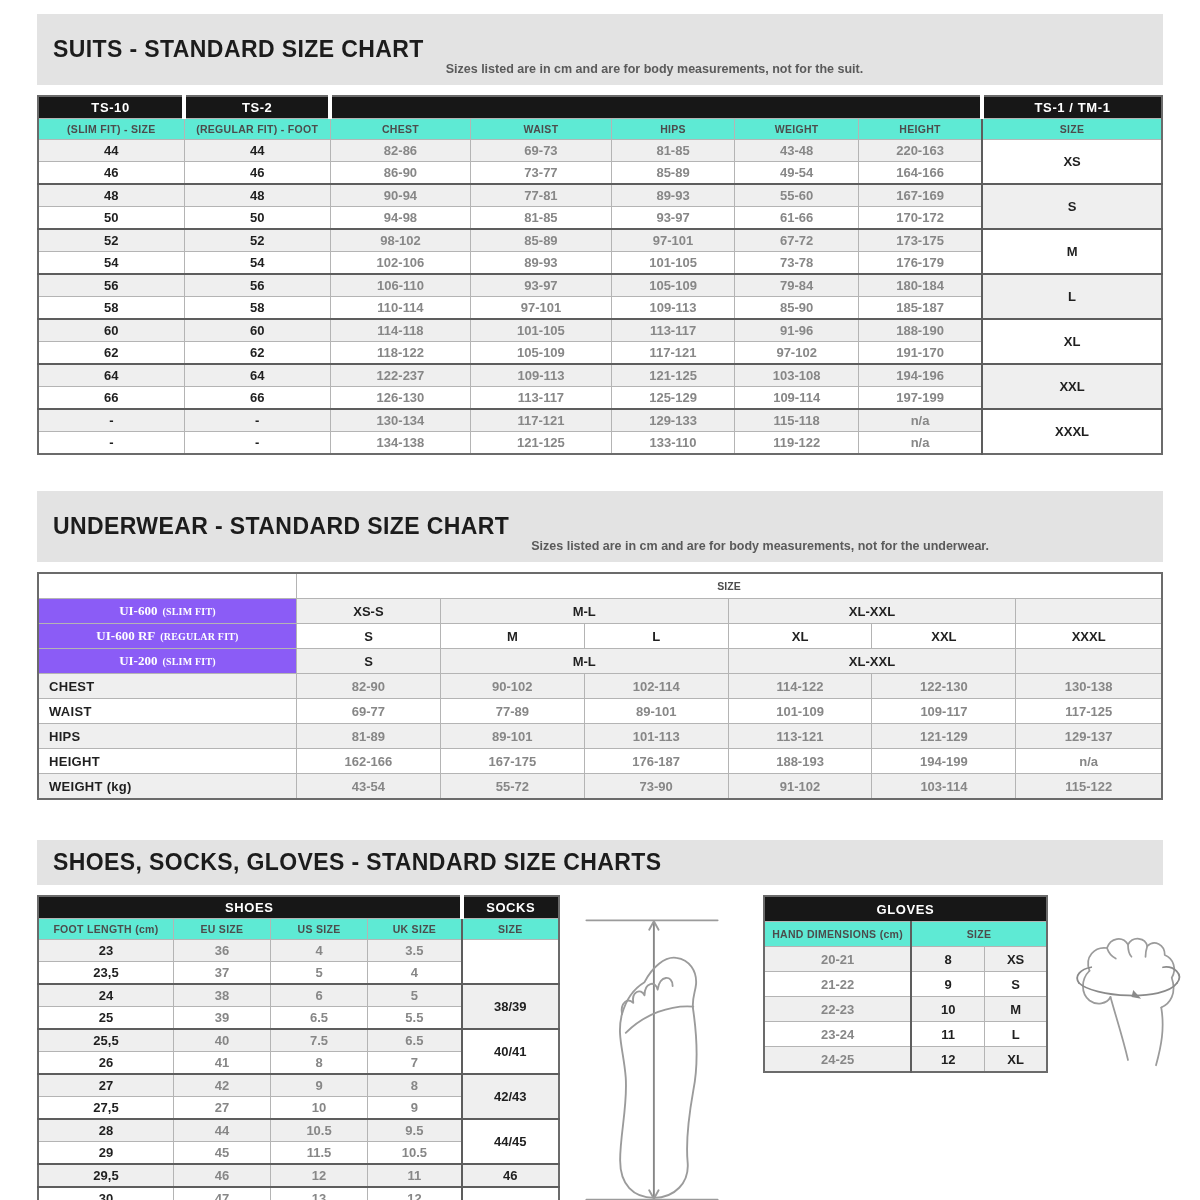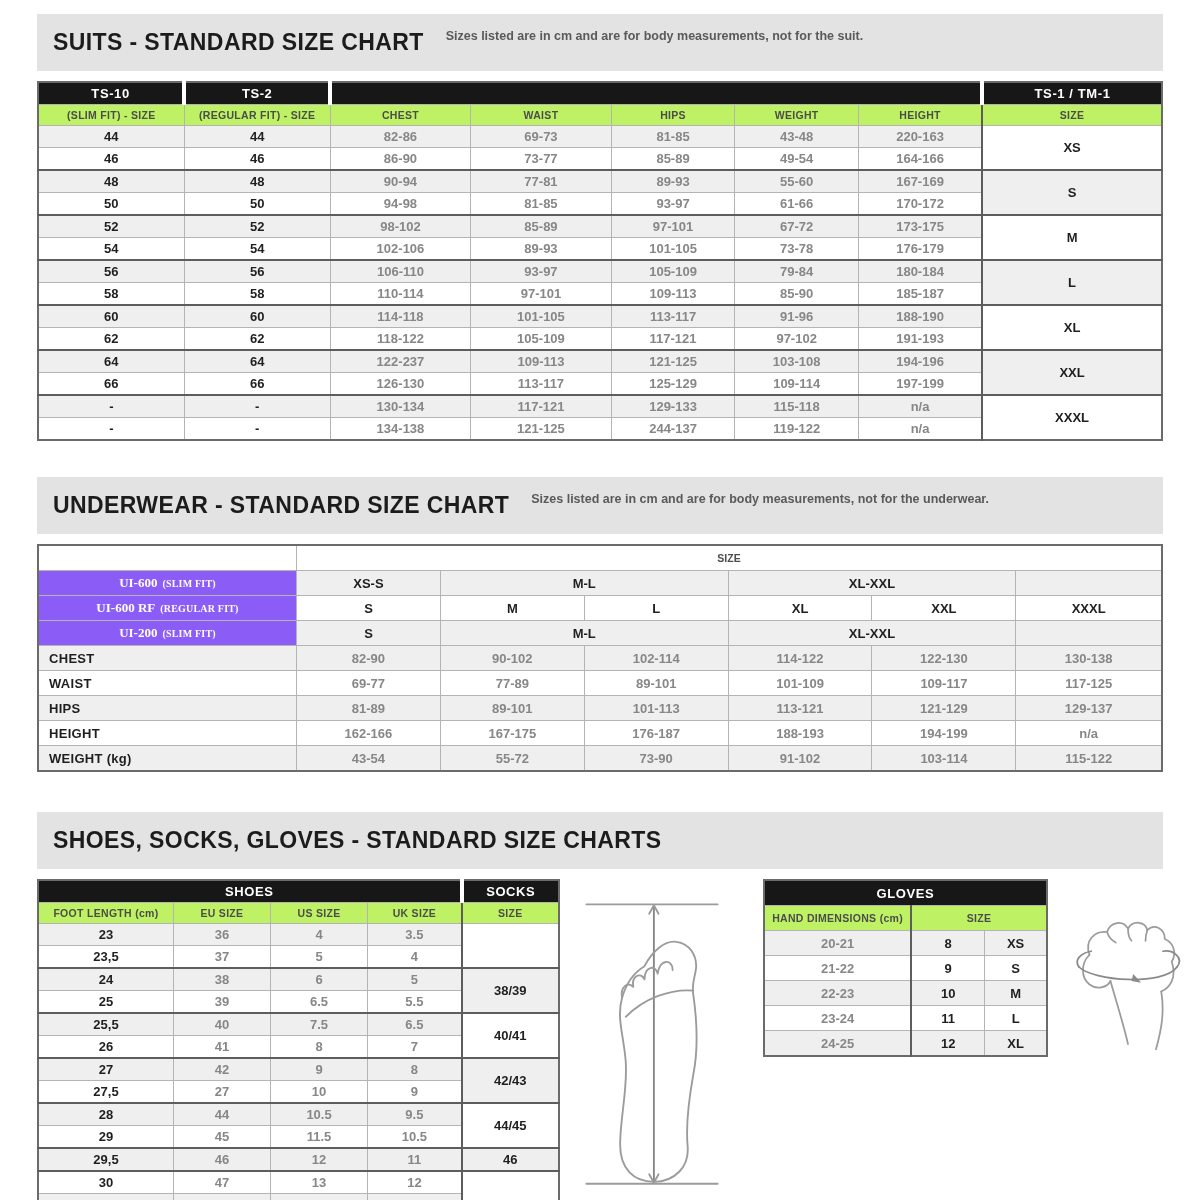--- a/index.html
+++ b/index.html
@@ -1,39 +1,39 @@
 <!DOCTYPE html>
 <html><head>
 <meta charset="utf-8">
 <style>
   html,body{margin:0;padding:0;background:#fff;}
   body{width:1200px;height:1200px;overflow:hidden;
        font-family:"Liberation Sans","DejaVu Sans",sans-serif;color:#1f1f1f;}
   .page{padding:14px 37px 0 37px;}
 
   
-  .section-header{background:#e3e3e3;display:flex;align-items:flex-start;
-                  padding:15px 16px;margin-bottom:10px;}
+  .section-header{background:#e3e3e3;display:flex;align-items:center;
+                  padding:9px 16px;margin-bottom:10px;}
   .section-title{font-size:23px;font-weight:bold;letter-spacing:.4px;color:#1c1c1c;white-space:nowrap;}
-  .section-subtitle{font-size:12.5px;font-weight:bold;color:#5a5a5a;margin-left:22px;white-space:nowrap;}
+  .section-subtitle{font-size:12.5px;font-weight:bold;color:#5a5a5a;margin-left:22px;white-space:nowrap;margin-top:39px;}
 
   
   table{border-collapse:collapse;table-layout:fixed;}
   .chart-table{border:2px solid #6b6b6b;width:100%;}
   .chart-table th,.chart-table td{border:1px solid #b4b4b4;text-align:center;
       vertical-align:middle;padding:0 2px;font-size:13px;height:21px;overflow:hidden;white-space:nowrap;}
   tr.shade{background:#efefef;}
   .cell-shade{background:#efefef;}
   .cell-white{background:#ffffff;}
   .strong{font-weight:bold;color:#1f1f1f;}
   .muted{color:#878787;font-weight:600;}
   .black-cell{background:#171717;color:#fff;font-weight:bold;font-size:15px;
       height:25px;letter-spacing:.6px;border:1px solid #171717;}
   .gap-left{border-left:4px solid #fff !important;}
-  .sub-row th{font-size:10.5px;color:#4c4c4c;font-weight:bold;letter-spacing:.3px;height:20px;background:#bef264;}
+  .sub-row th{font-size:10.5px;color:#4c4c4c;font-weight:bold;letter-spacing:.3px;height:20px;background:#5eead4;}
   tr.group-start td{border-top:2px solid #5d5d5d;}
   .thick-left{border-left:2px solid #5d5d5d !important;}
 
   
   .suits-block{margin-bottom:36px;}
 
   
   .uw-block{margin-bottom:40px;}
   .uw-table th,.uw-table td{height:24px;}
   .uw-table .size-head{font-size:10.5px;color:#4c4c4c;font-weight:bold;height:24px;}
@@ -73,21 +73,21 @@
       </colgroup>
       <thead>
         <tr>
           <th class="black-cell">TS-10</th>
           <th class="black-cell gap-left">TS-2</th>
           <th class="black-cell gap-left" colspan="5"></th>
           <th class="black-cell gap-left">TS-1 / TM-1</th>
         </tr>
         <tr class="sub-row">
           <th>(SLIM FIT) - SIZE</th>
-          <th>(REGULAR FIT) - SIZE</th>
+          <th>(REGULAR FIT) - FOOT</th>
           <th>CHEST</th>
           <th>WAIST</th>
           <th>HIPS</th>
           <th>WEIGHT</th>
           <th>HEIGHT</th>
           <th class="thick-left">SIZE</th>
         </tr>
       </thead>
       <tbody id="suits-tbody">
           <tr class="shade">
@@ -176,21 +176,21 @@
             <td class="muted">188-190</td>
             <td class="strong thick-left cell-white" rowspan="2">XL</td>
           </tr>
           <tr>
             <td class="strong">62</td>
             <td class="strong">62</td>
             <td class="muted">118-122</td>
             <td class="muted">105-109</td>
             <td class="muted">117-121</td>
             <td class="muted">97-102</td>
-            <td class="muted">191-193</td>
+            <td class="muted">191-170</td>
           </tr>
           <tr class="shade group-start">
             <td class="strong">64</td>
             <td class="strong">64</td>
             <td class="muted">122-237</td>
             <td class="muted">109-113</td>
             <td class="muted">121-125</td>
             <td class="muted">103-108</td>
             <td class="muted">194-196</td>
             <td class="strong thick-left cell-shade" rowspan="2">XXL</td>
@@ -212,21 +212,21 @@
             <td class="muted">129-133</td>
             <td class="muted">115-118</td>
             <td class="muted">n/a</td>
             <td class="strong thick-left cell-white" rowspan="2">XXXL</td>
           </tr>
           <tr>
             <td class="strong">-</td>
             <td class="strong">-</td>
             <td class="muted">134-138</td>
             <td class="muted">121-125</td>
-            <td class="muted">244-137</td>
+            <td class="muted">133-110</td>
             <td class="muted">119-122</td>
             <td class="muted">n/a</td>
           </tr>
         </tbody>
     </table>
   </section>
 
   <section class="uw-block">
     <div class="section-header">
       <span class="section-title">UNDERWEAR - STANDARD SIZE CHART</span>

